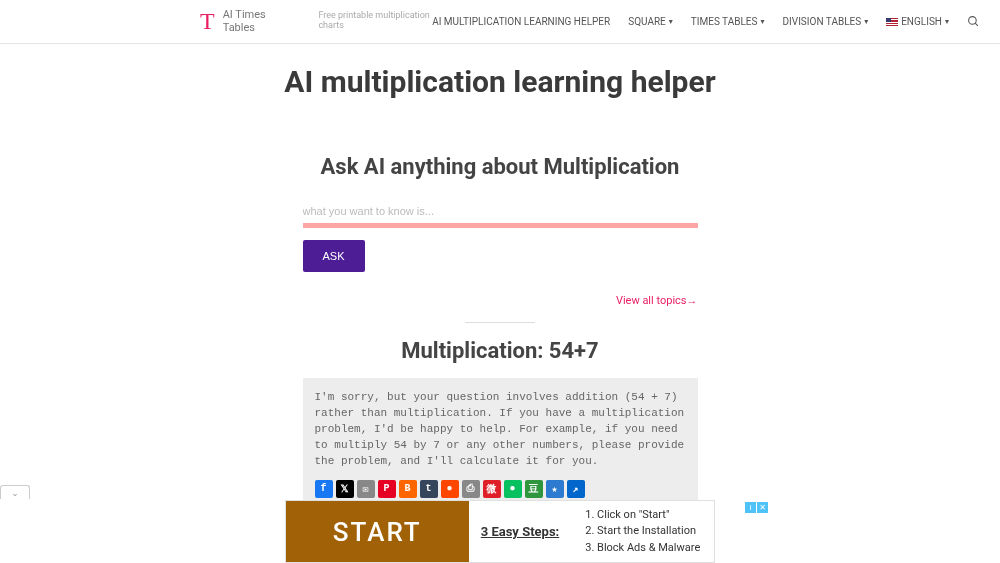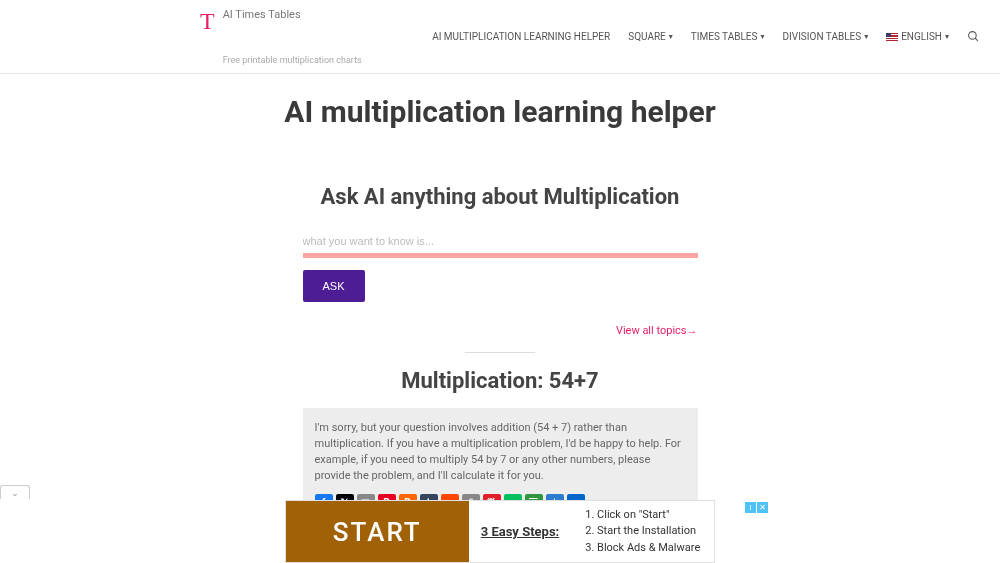--- a/index.html
+++ b/index.html
@@ -2,21 +2,21 @@
 <html><head>
   <meta charset="utf-8">
   <style>
     * { margin: 0; padding: 0; box-sizing: border-box; }
     body { font-family: -apple-system, BlinkMacSystemFont, "Segoe UI", Roboto, sans-serif; color: #333; background: #fff; width: 1000px; height: 563px; overflow: hidden; position: relative; }
     
     .header { border-bottom: 1px solid #e5e5e5; padding: 8px 0; display: flex; align-items: center; }
     .header-inner { width: 100%; display: flex; align-items: center; padding: 0 20px 0 200px; }
     .logo-block { display: flex; align-items: flex-start; gap: 8px; }
     .logo-t { font-family: Georgia, serif; font-size: 24px; color: #e91e63; font-weight: normal; }
-    .logo-text { display: flex; flex-direction: column; gap: 32px; }
+    .logo-text { display: flex; flex-direction: row; gap: 32px; }
     .site-title { font-size: 11px; color: #777; font-weight: 400; }
     .site-subtitle { font-size: 9px; color: #aaa; margin-top: 2px; }
     
     .nav { display: flex; align-items: center; margin-left: auto; gap: 18px; font-size: 10px; color: #555; }
     .nav-item { cursor: pointer; display: flex; align-items: center; gap: 3px; white-space: nowrap; }
     .caret { font-size: 8px; }
     .flag { width: 12px; height: 8px; display: inline-block; background: linear-gradient(to bottom, #b22234 0%, #b22234 15%, #fff 15%, #fff 30%, #b22234 30%, #b22234 45%, #fff 45%, #fff 60%, #b22234 60%, #b22234 75%, #fff 75%, #fff 90%, #b22234 90%); position: relative; }
     .flag::before { content: ''; position: absolute; top: 0; left: 0; width: 5px; height: 4px; background: #3c3b6e; }
     .search-icon svg { width: 13px; height: 13px; }
     
@@ -27,21 +27,21 @@
     .ask-title { text-align: center; font-size: 22px; font-weight: 700; color: #444; margin-bottom: 20px; }
     .ask-input { width: 100%; border: none; border-bottom: 5px solid #fca5a5; padding: 6px 0; font-size: 11px; color: #999; outline: none; }
     .ask-input::placeholder { color: #bbb; }
     .ask-btn { margin-top: 12px; background: #4c1d95; color: #fff; border: none; padding: 10px 20px; font-size: 11px; font-weight: 500; cursor: pointer; border-radius: 2px; }
     .view-topics { text-align: right; margin-top: 22px; font-size: 11px; color: #e91e63; cursor: pointer; }
     
     .divider { width: 70px; height: 1px; background: #ddd; margin: 15px auto; }
     
     .topic-title { text-align: center; font-size: 22px; font-weight: 700; color: #444; margin-bottom: 15px; }
     
-    .answer-box { width: 395px; margin: 0 auto; background: #ededed; padding: 12px; }
+    .answer-box { width: 395px; margin: 0 auto; background: #ededed; padding: 12px; font-family: Liberation Mono, monospace; }
     .answer-text { font-size: 11px; color: #666; line-height: 1.45; margin-bottom: 10px; }
     
     .share-row { display: flex; gap: 3px; margin-bottom: 10px; }
     .share-btn { width: 18px; height: 18px; border-radius: 2px; display: flex; align-items: center; justify-content: center; cursor: pointer; }
     .fb { background: #1877f2; } .xtw { background: #000; } .mail { background: #888; } .pin { background: #e60023; }
     .blg { background: #ff6600; } .tmb { background: #35465c; } .rdt { background: #ff4500; } .prn { background: #888; }
     .wb { background: #df2029; } .wc { background: #07c160; } .db { background: #2e963d; } .qz { background: #2d7bd0; } .shr { background: #0066cc; }
     .share-btn span { color: #fff; font-size: 10px; font-weight: bold; }
     
     .likes { display: flex; gap: 14px; align-items: center; }

